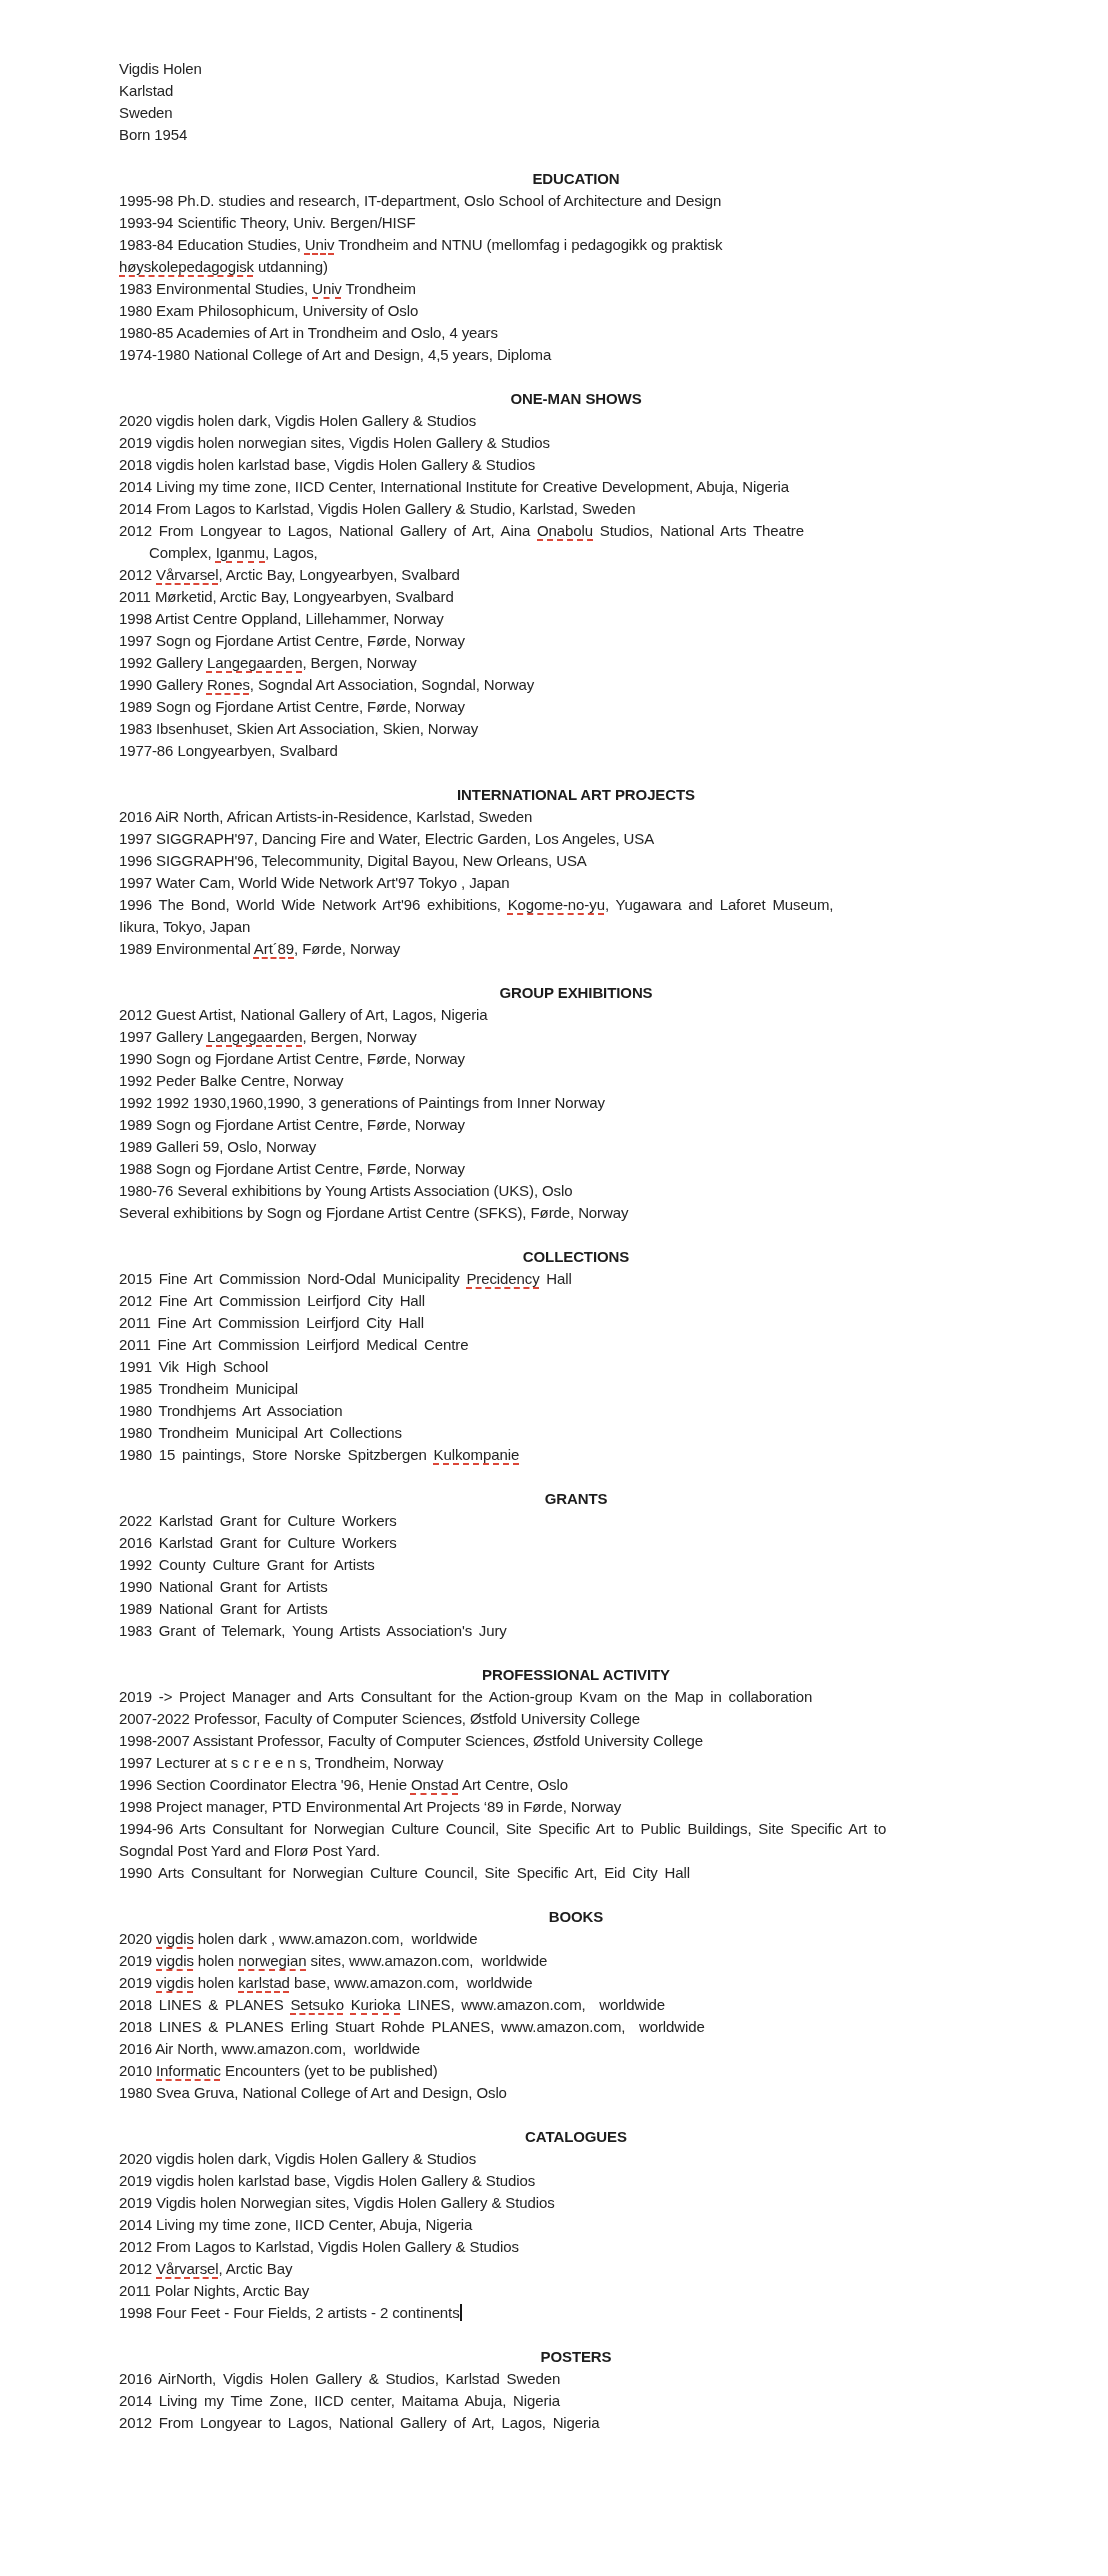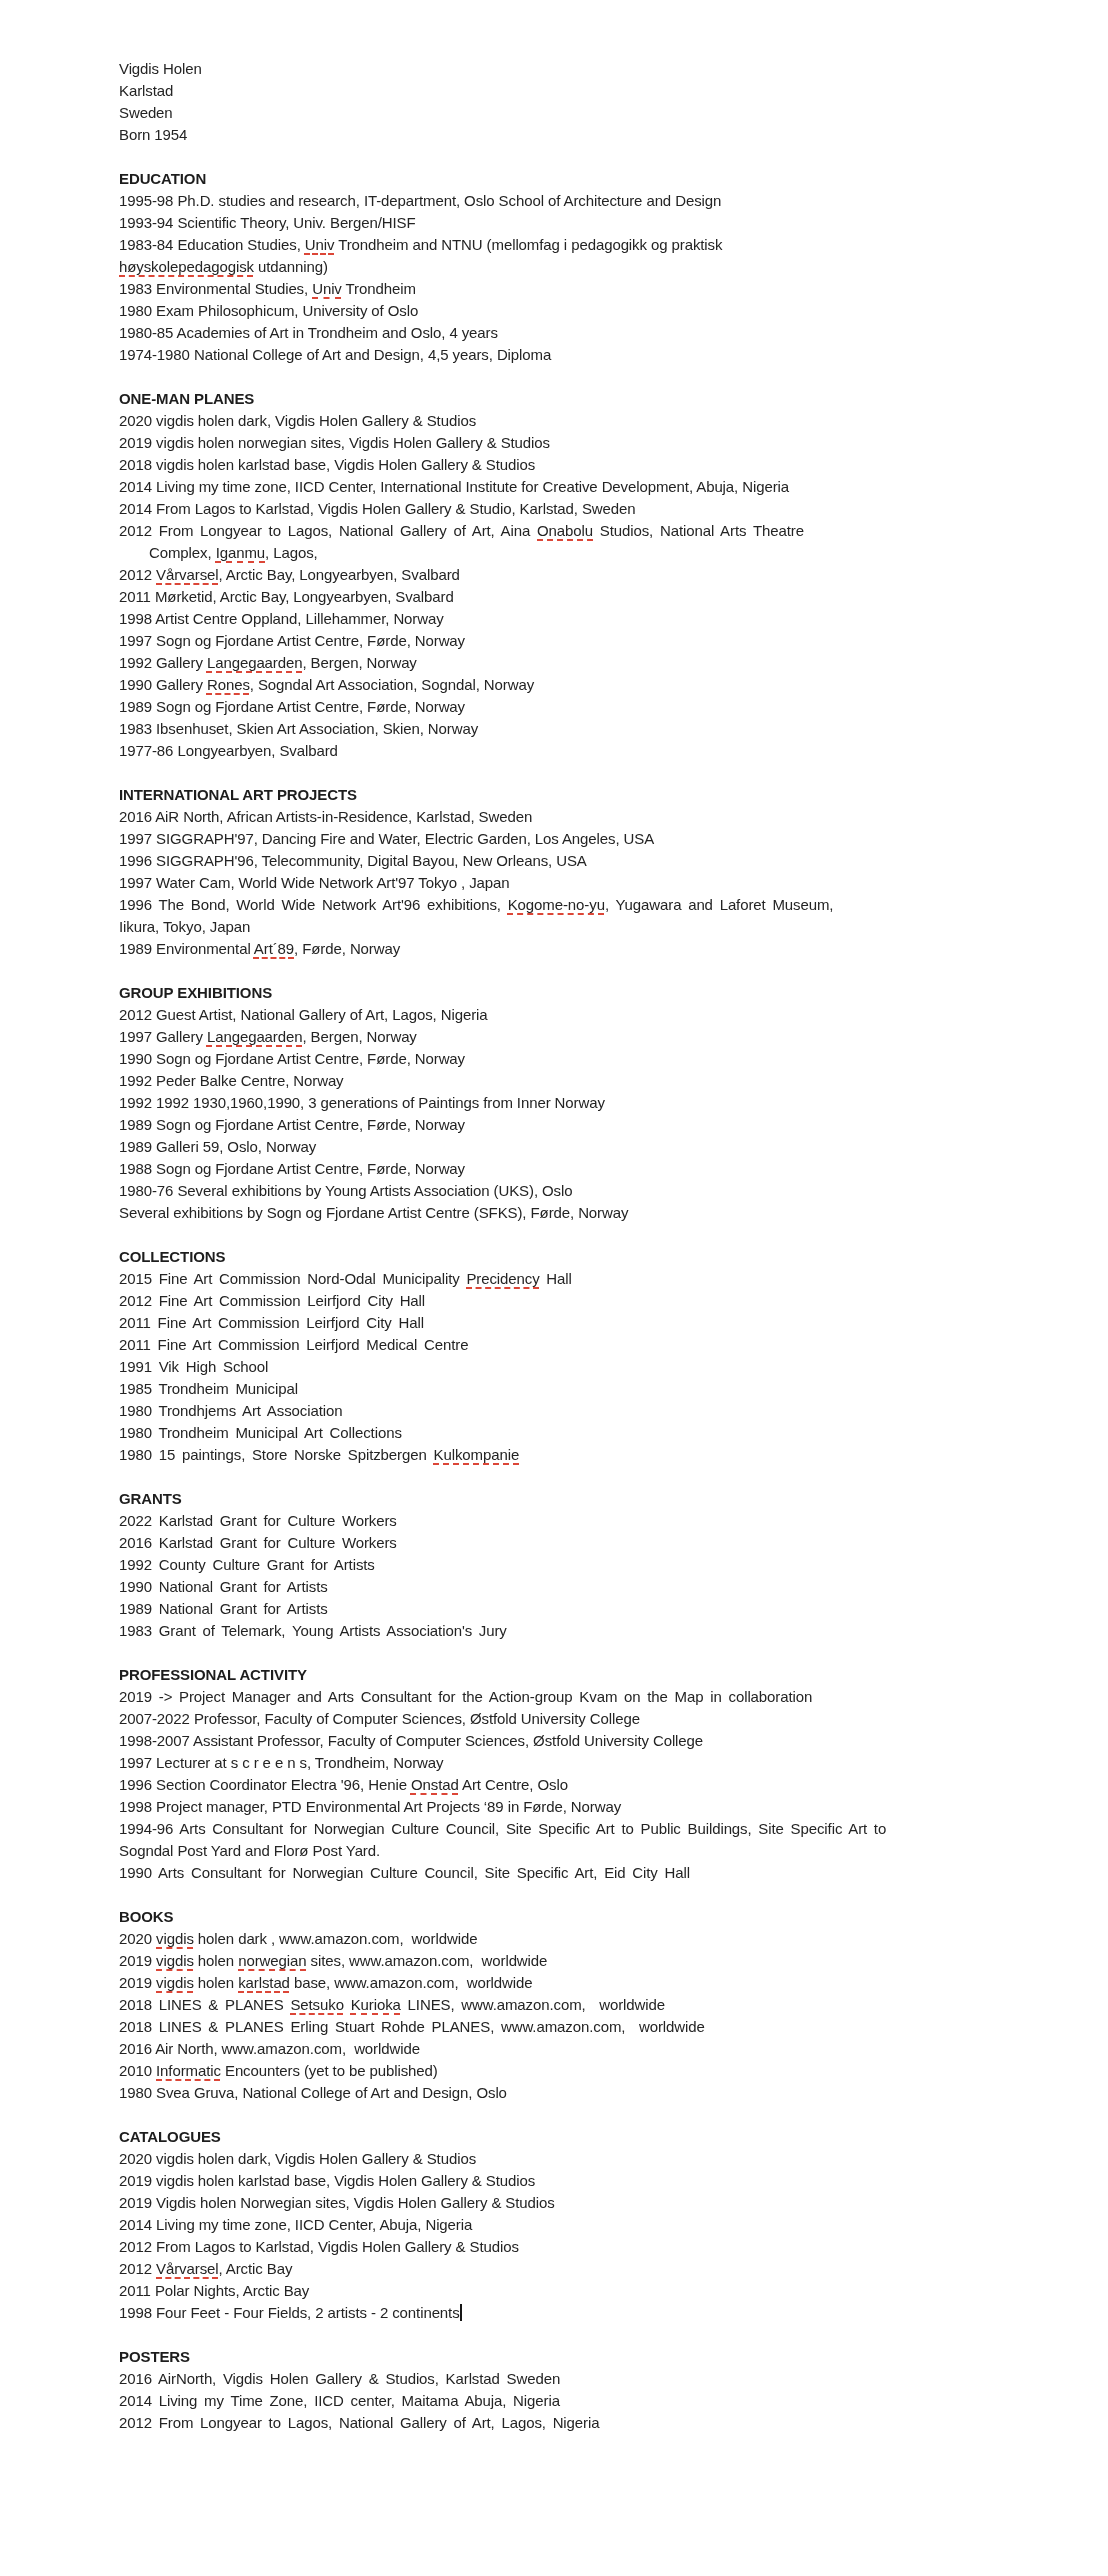--- a/index.html
+++ b/index.html
@@ -12,21 +12,21 @@
     font-family:"Liberation Sans","DejaVu Sans",sans-serif;
     font-size:15px;
     line-height:22px;
     color:#242424;
     letter-spacing:-0.1px;
     background:#ffffff;
   }
   .line{min-height:22px;white-space:pre-wrap;}
   .heading{
     font-size:15px;line-height:22px;font-weight:700;
-    margin:22px 0 0 0;color:#1d1d1d;
+    margin:22px 0 0 0;color:#1d1d1d;text-align:center;
   }
   .contact{margin:0;}
   .spread{word-spacing:2.7px;}
   .indent{padding-left:30px;}
   .miss{
     text-decoration-line:underline;
     text-decoration-style:dashed;
     text-decoration-color:#dc4637;
     text-decoration-thickness:2.3px;
     text-underline-offset:3px;
@@ -49,21 +49,21 @@
   <div id="sections">
       <h2 class="heading">EDUCATION</h2>
       <div class="line"><span class="">1995-98 Ph.D. studies and research, IT-department, Oslo School of Architecture and Design</span></div>
       <div class="line"><span class="">1993-94 Scientific Theory, Univ. Bergen/HISF</span></div>
       <div class="line"><span class="">1983-84 Education Studies, </span><span class="miss">Univ</span><span class=""> Trondheim and NTNU (mellomfag i pedagogikk og praktisk</span></div>
       <div class="line"><span class="miss">høyskolepedagogisk</span><span class=""> utdanning)</span></div>
       <div class="line"><span class="">1983 Environmental Studies, </span><span class="miss">Univ</span><span class=""> Trondheim</span></div>
       <div class="line"><span class="">1980 Exam Philosophicum, University of Oslo</span></div>
       <div class="line"><span class="">1980-85 Academies of Art in Trondheim and Oslo, 4 years</span></div>
       <div class="line"><span class="">1974-1980 National College of Art and Design, 4,5 years, Diploma</span></div>
-      <h2 class="heading">ONE-MAN PLANES</h2>
+      <h2 class="heading">ONE-MAN SHOWS</h2>
       <div class="line"><span class="">2020 vigdis holen dark, Vigdis Holen Gallery &amp; Studios</span></div>
       <div class="line"><span class="">2019 vigdis holen norwegian sites, Vigdis Holen Gallery &amp; Studios</span></div>
       <div class="line"><span class="">2018 vigdis holen karlstad base, Vigdis Holen Gallery &amp; Studios</span></div>
       <div class="line"><span class="">2014 Living my time zone, IICD Center, International Institute for Creative Development, Abuja, Nigeria</span></div>
       <div class="line"><span class="">2014 From Lagos to Karlstad, Vigdis Holen Gallery &amp; Studio, Karlstad, Sweden</span></div>
       <div class="line spread"><span class="">2012 From Longyear to Lagos, National Gallery of Art, Aina </span><span class="miss">Onabolu</span><span class=""> Studios, National Arts Theatre</span></div>
       <div class="line indent"><span class="">Complex, </span><span class="miss">Iganmu</span><span class="">, Lagos,</span></div>
       <div class="line"><span class="">2012 </span><span class="miss">Vårvarsel</span><span class="">, Arctic Bay, Longyearbyen, Svalbard</span></div>
       <div class="line"><span class="">2011 Mørketid, Arctic Bay, Longyearbyen, Svalbard</span></div>
       <div class="line"><span class="">1998 Artist Centre Oppland, Lillehammer, Norway</span></div>

